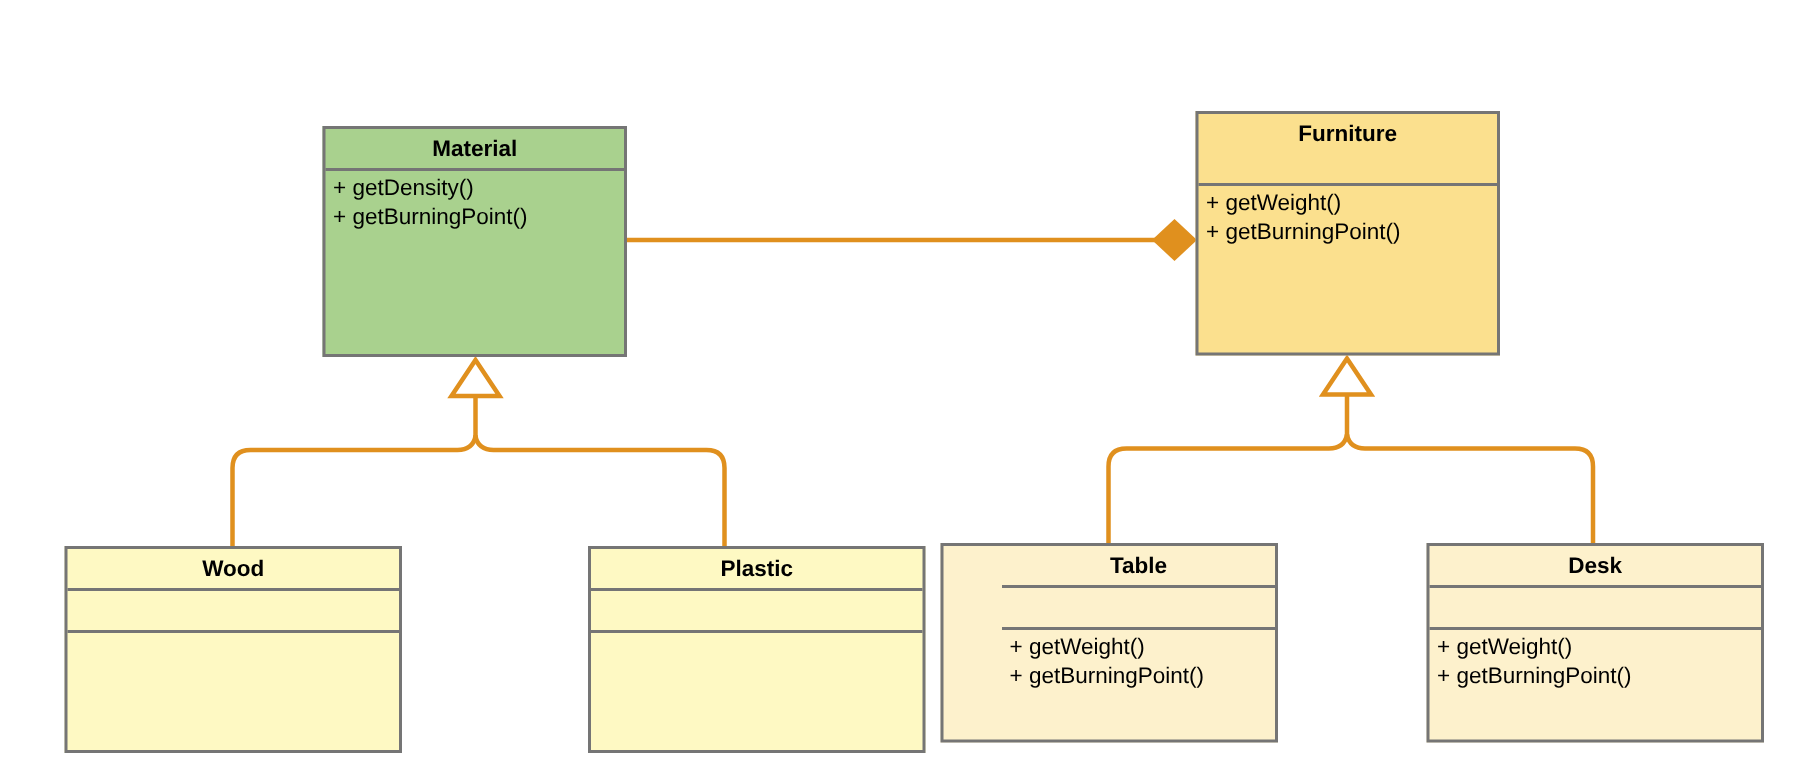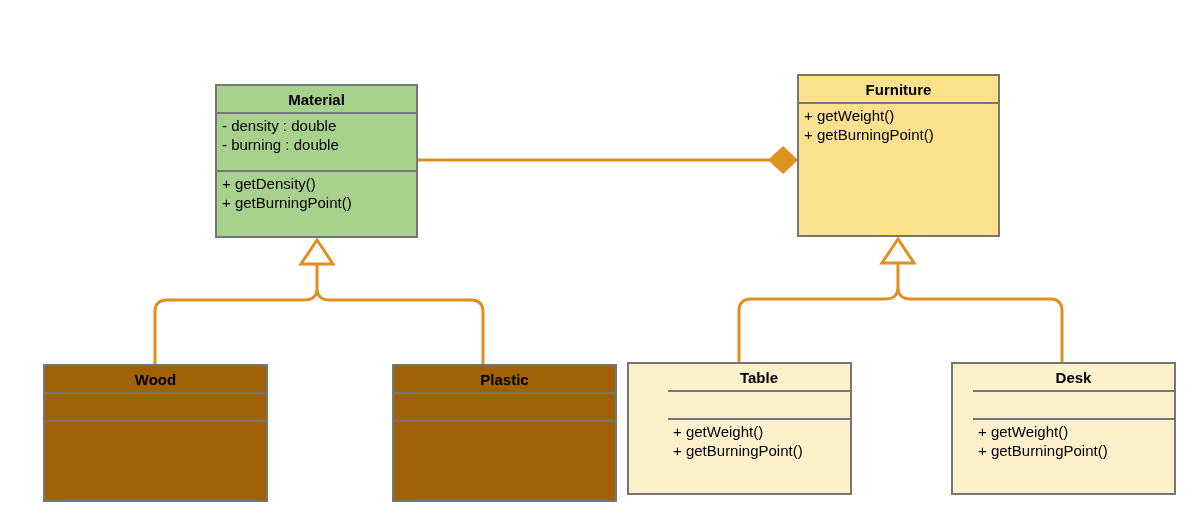--- a/index.html
+++ b/index.html
@@ -47,30 +47,30 @@
     border-top: 2px solid #757575;
     padding: 2px 5px;
     line-height: 19px;
     overflow: hidden;
   }
   .cls .cmp.grow { flex: 1 1 auto; }
   .cls .cmp.attrs-tall  { flex: 0 0 58px; }
   .cls .cmp.attrs-short { flex: 0 0 28px; }
   
   .fill-parent-green { background: #a9d18e; }
-  .fill-child-green  { background: #a16207; }
-  .fill-parent-gold  { background: #fbe08e; }
+  .fill-child-green  { background: #fef9c3; }
+  .fill-parent-gold  { background: #fbe08e; gap: 20px; }
   .fill-child-gold   { background: #fdf1cc; }
   
   .box-material  { left: 215px; top: 84px;  width: 203px; height: 154px; }
   .box-furniture { left: 797px; top: 74px;  width: 203px; height: 163px; }
   .box-wood      { left: 43px;  top: 364px; width: 225px; height: 138px; }
   .box-plastic   { left: 392px; top: 364px; width: 225px; height: 138px; }
   .box-table     { left: 627px; top: 362px; width: 225px; height: 133px; padding-left: 39px; }
-  .box-desk      { left: 951px; top: 362px; width: 225px; height: 133px; padding-left: 20px; }
+  .box-desk      { left: 951px; top: 362px; width: 225px; height: 133px; }
 </style>
 </head>
 <body>
 
 <div class="canvas">
 
   <svg class="edges" viewBox="0 0 1204 516" xmlns="http://www.w3.org/2000/svg">
 
     <g stroke="#e0901e" stroke-width="3" fill="none">
       <line x1="417" y1="160" x2="770" y2="160"></line>
@@ -87,24 +87,20 @@
     <g stroke="#e0901e" stroke-width="3" fill="none" stroke-linecap="round">
       <path d="M 739 362 L 739 311 Q 739 299 751 299 L 886 299 Q 896 299 898 290"></path>
       <path d="M 1062 362 L 1062 311 Q 1062 299 1050 299 L 910 299 Q 900 299 898 290"></path>
       <line x1="898" y1="291" x2="898" y2="263"></line>
       <polygon points="898,239 882,263 914,263" fill="#ffffff"></polygon>
     </g>
   </svg>
 
   <div class="cls box-material fill-parent-green">
     <div class="hd">Material</div>
-    <div class="cmp attrs-tall">
-      <div>- density : double</div>
-      <div>- burning : double</div>
-    </div>
     <div class="cmp grow">
       <div>+ getDensity()</div>
       <div>+ getBurningPoint()</div>
     </div>
   </div>
 
   <div class="cls box-furniture fill-parent-gold">
     <div class="hd">Furniture</div>
     <div class="cmp grow">
       <div>+ getWeight()</div>

